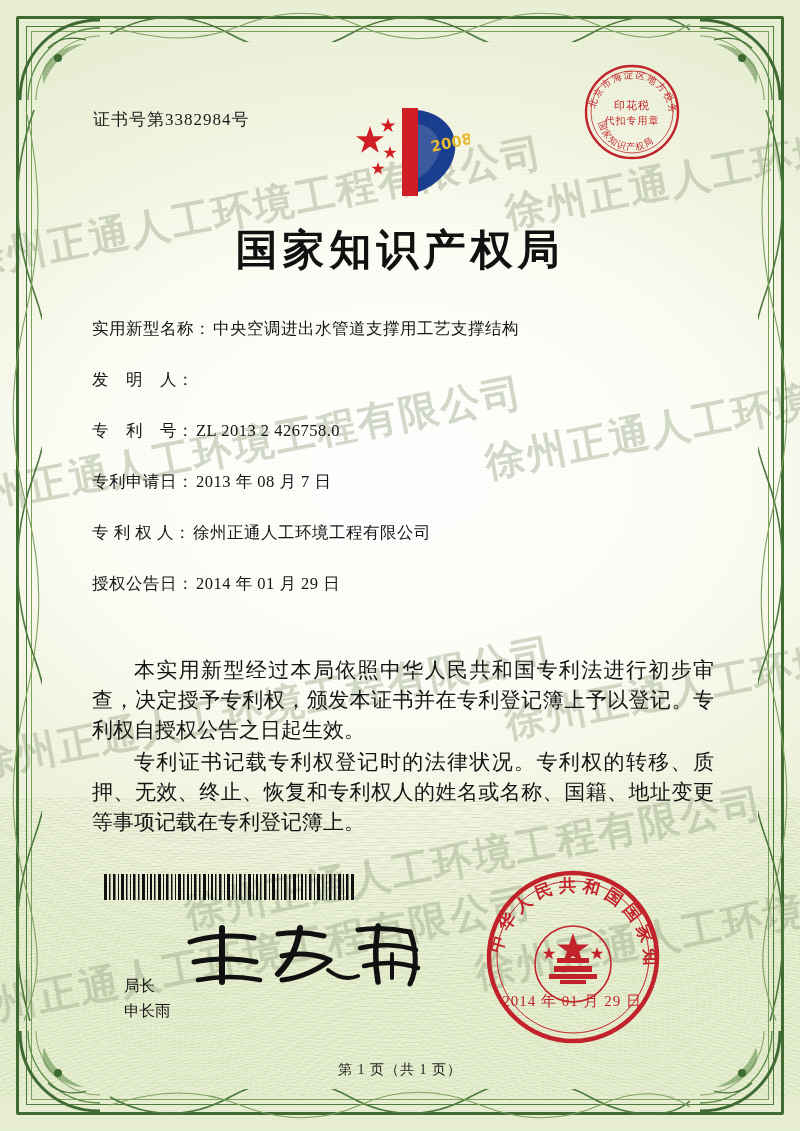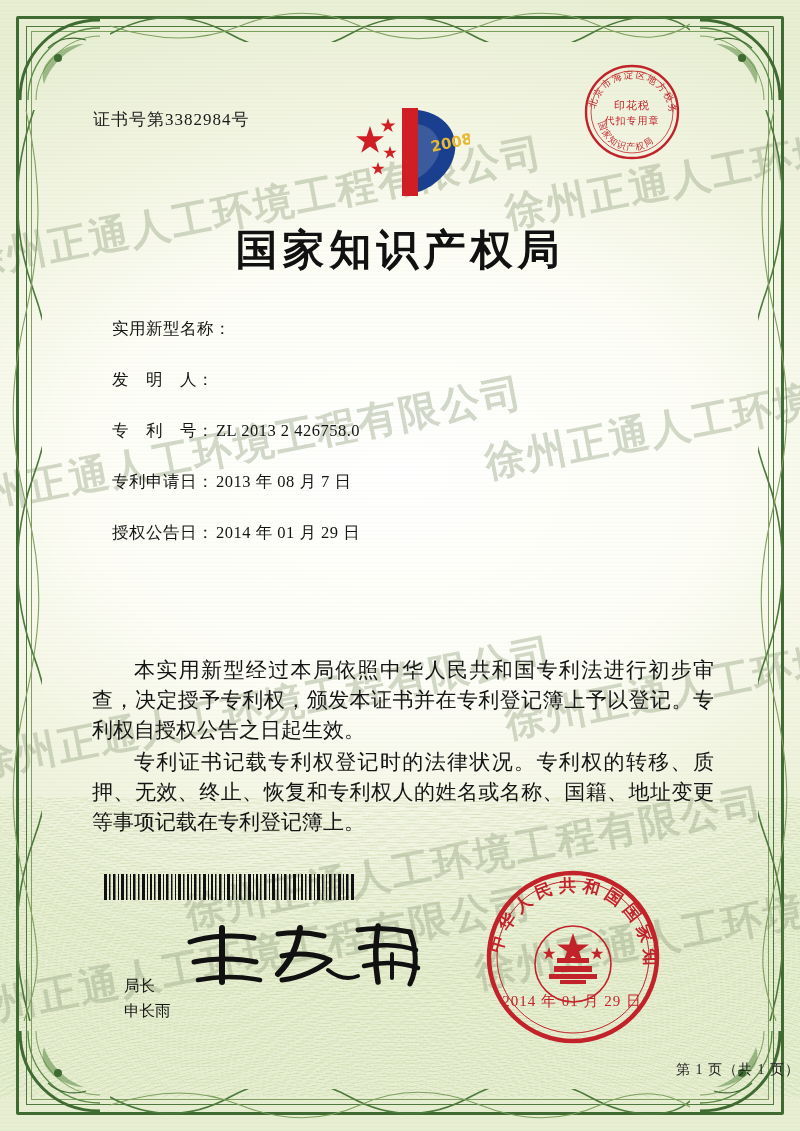--- a/index.html
+++ b/index.html
@@ -136,21 +136,20 @@
   .fields {
     position: absolute;
     left: 92px; right: 80px; top: 318px;
   }
   .field-row {
     display: flex;
     align-items: baseline;
     margin-bottom: 29px;
     font-size: 16.5px;
     color: #141414;
-    margin-left: 20px;
   }
   .field-label {
     white-space: nowrap;
     letter-spacing: 0.5px;
   }
   .field-value {
     margin-left: 2px;
     letter-spacing: 0.5px;
   }
 
@@ -198,21 +197,21 @@
   }
   .signature {
     position: absolute;
     left: 182px; top: 920px;
     width: 260px; height: 70px;
   }
 
   .footer {
     position: absolute;
     left: 0; right: 0; bottom: 52px;
-    text-align: right;
+    text-align: center;
     font-size: 14px;
     color: #222;
     letter-spacing: 1px;
   }
 </style>
 </head>
 <body>
 
 <div class="page">
   <div class="paper-texture"></div>
@@ -336,31 +335,36 @@
         <text x="50" y="47" text-anchor="middle" font-family="DejaVu Sans, sans-serif" font-size="11" fill="#c2232a" letter-spacing="1">印花税</text>
         <text x="50" y="62" text-anchor="middle" font-family="DejaVu Sans, sans-serif" font-size="10" fill="#c2232a" letter-spacing="1">代扣专用章</text>
       </svg>
     </div>
 
     <div class="title">国家知识产权局</div>
 
     <div class="fields">
       <div class="field-row">
         <span class="field-label">实用新型名称：</span>
+        <span class="field-value">中央空调进出水管道支撑用工艺支撑结构</span>
       </div>
       <div class="field-row">
         <span class="field-label">发　明　人：</span>
       </div>
       <div class="field-row">
         <span class="field-label">专　利　号：</span>
         <span class="field-value">ZL 2013 2 426758.0</span>
       </div>
       <div class="field-row">
         <span class="field-label">专利申请日：</span>
         <span class="field-value">2013 年 08 月 7 日</span>
+      </div>
+      <div class="field-row">
+        <span class="field-label">专 利 权 人：</span>
+        <span class="field-value">徐州正通人工环境工程有限公司</span>
       </div>
       <div class="field-row">
         <span class="field-label">授权公告日：</span>
         <span class="field-value">2014 年 01 月 29 日</span>
       </div>
     </div>
 
     <div class="paragraphs">
       <p>本实用新型经过本局依照中华人民共和国专利法进行初步审查，决定授予专利权，颁发本证书并在专利登记簿上予以登记。专利权自授权公告之日起生效。</p>
       <p>专利证书记载专利权登记时的法律状况。专利权的转移、质押、无效、终止、恢复和专利权人的姓名或名称、国籍、地址变更等事项记载在专利登记簿上。</p>

